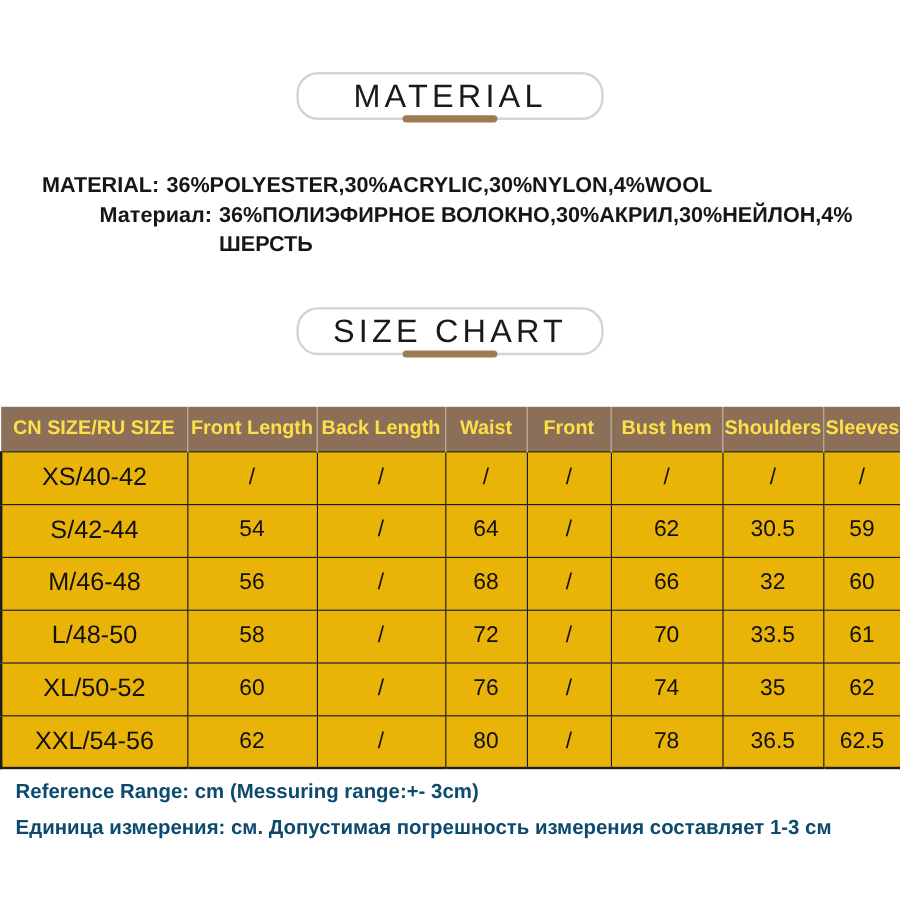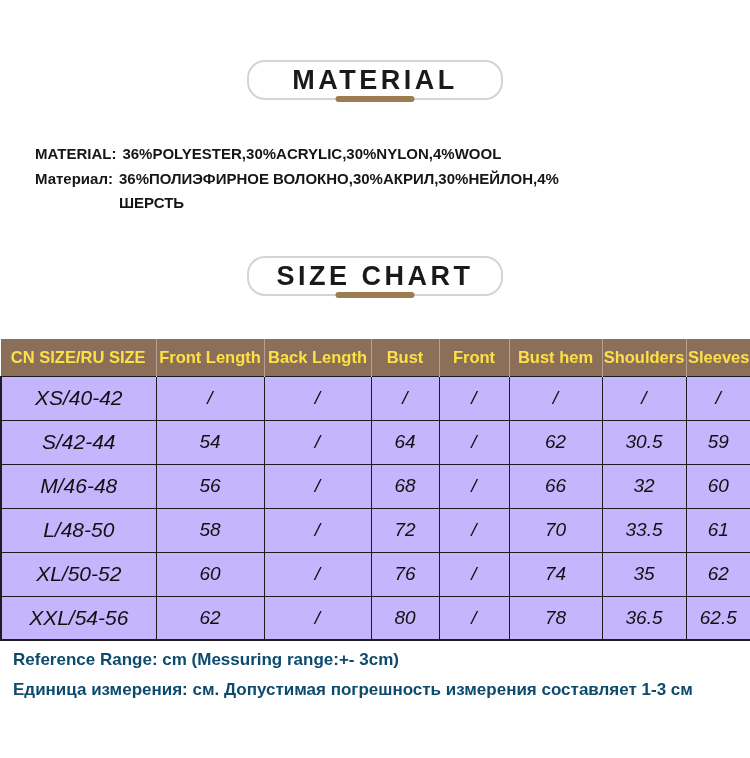--- a/index.html
+++ b/index.html
@@ -17,38 +17,38 @@
   .heading-box{
     position:relative;
     width:256px;height:40px;
     margin:0 auto;
     border:2px solid var(--boxborder);
     border-radius:18px;
     display:flex;align-items:center;justify-content:center;
     background:#ffffff;
   }
   .heading-box .heading-title{
-    font-size:27px;letter-spacing:3.5px;color:#1a1a1a;font-weight:700;
+    font-size:27px;letter-spacing:3.5px;color:#1a1a1a;font-weight:400;
     white-space:nowrap;
   }
   .heading-box .bar{
     position:absolute;left:50%;bottom:-4px;transform:translateX(-50%);
     width:79px;height:6px;background:var(--bar);border-radius:3px;
   }
   .heading-material{margin-top:60px;}
   .heading-sizechart{margin-top:41px;}
 
   
   .material-block{
     margin:42px 25px 0 35px;
-    font-size:15px;font-weight:700;line-height:24px;color:#161616;
+    font-size:18px;font-weight:700;line-height:24px;color:#161616;
   }
   .mat-line{display:flex;align-items:flex-start;}
   .mat-label{white-space:nowrap;margin-right:6px;}
-  .mat-line + .mat-line{margin-top:1px;}
+  .mat-line + .mat-line{margin-top:1px;margin-left:48px;}
 
   
   table.size-chart{
     width:750px;margin-top:43px;
     border-collapse:collapse;table-layout:fixed;
   }
   tr.h-en{height:37px;}
   tr.h-en th{
     background:var(--brown);color:#fde047;
     font-size:16.5px;font-weight:700;
@@ -59,21 +59,21 @@
   tr.h-ru{height:47px;}
   tr.h-ru th{
     font-size:17px;font-weight:400;line-height:1.18;
     text-align:center;vertical-align:middle;
     border:1px solid var(--dark);padding:0 2px;background:#fff;
   }
   tbody tr{height:44px;}
   tbody td{
     font-size:19px;font-weight:400;
     text-align:center;vertical-align:middle;
-    border:1px solid var(--dark);padding:0 2px;background:#c4b5fd;font-style:italic;
+    border:1px solid var(--dark);padding:0 2px;background:#eab308;
   }
   tbody td:first-child{font-size:21px;}
   tr.h-ru th:first-child, tbody td:first-child{border-left-width:2px;}
   tr.h-ru th:last-child,  tbody td:last-child{border-right-width:2px;}
   tbody tr:last-child td{border-bottom-width:2px;}
 
   
   .notes{margin:9px 10px 0 13px;}
   .note-line{font-size:17px;font-weight:700;color:#0c4a6e;line-height:20px;}
   .note-line + .note-line{margin-top:10px;}
@@ -117,21 +117,21 @@
         <col style="width:70px">
         <col style="width:93px">
       <col style="width:84px">
         <col style="width:65px">
     </colgroup>
     <thead id="sc-thead">
         <tr class="h-en">
           <th>CN SIZE/RU SIZE</th>
           <th>Front Length</th>
           <th>Back Length</th>
-          <th>Bust</th>
+          <th>Waist</th>
           <th>Front</th>
           <th>Bust hem</th>
           <th>Shoulders</th>
           <th>Sleeves</th>
         </tr>
       </thead>
     <tbody id="sc-tbody">
         <tr>
           <td>XS/40-42</td>
           <td>/</td>

